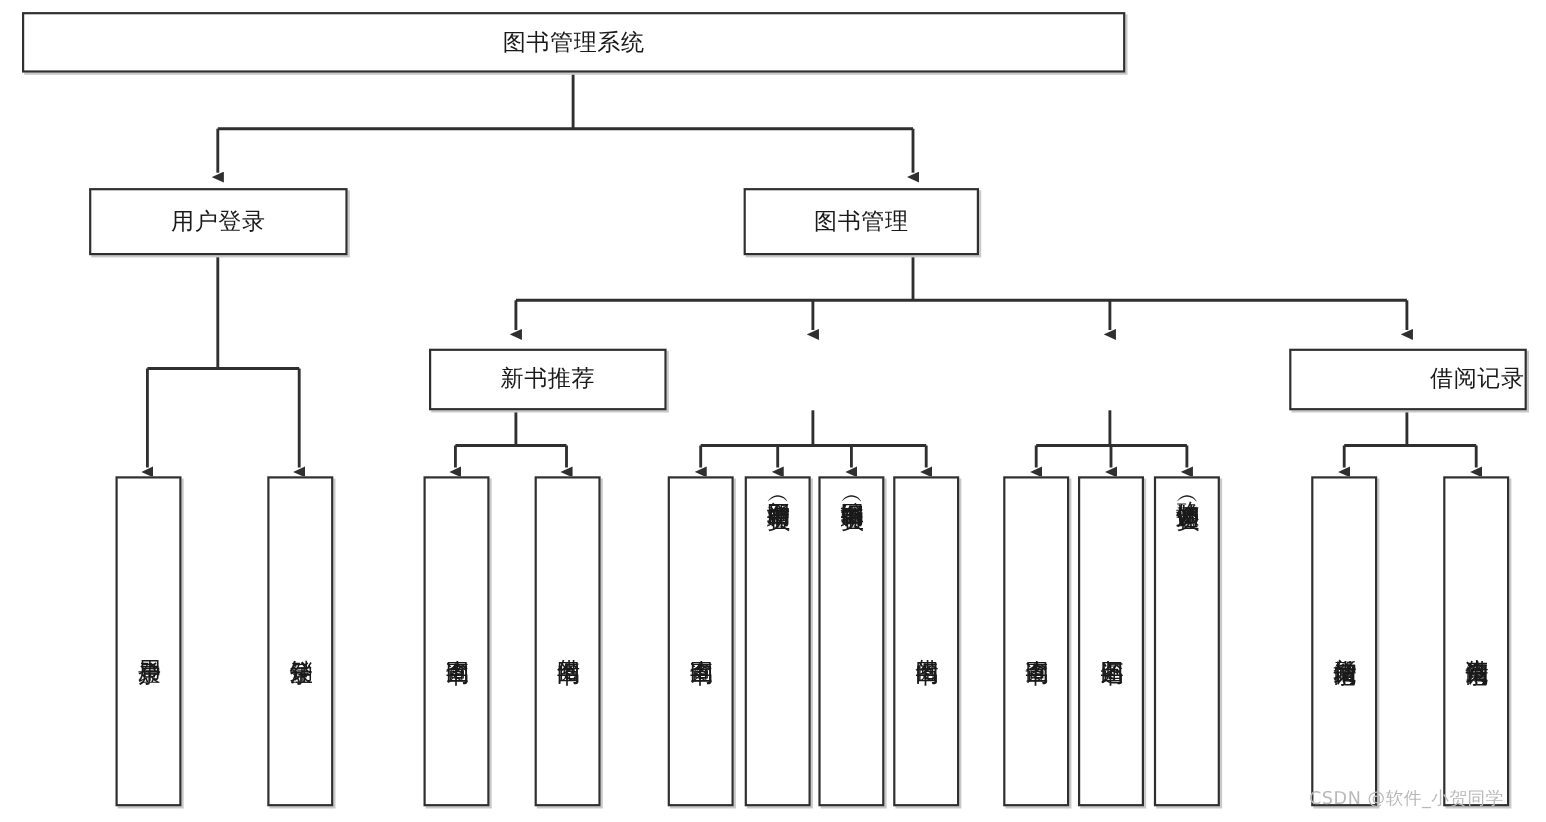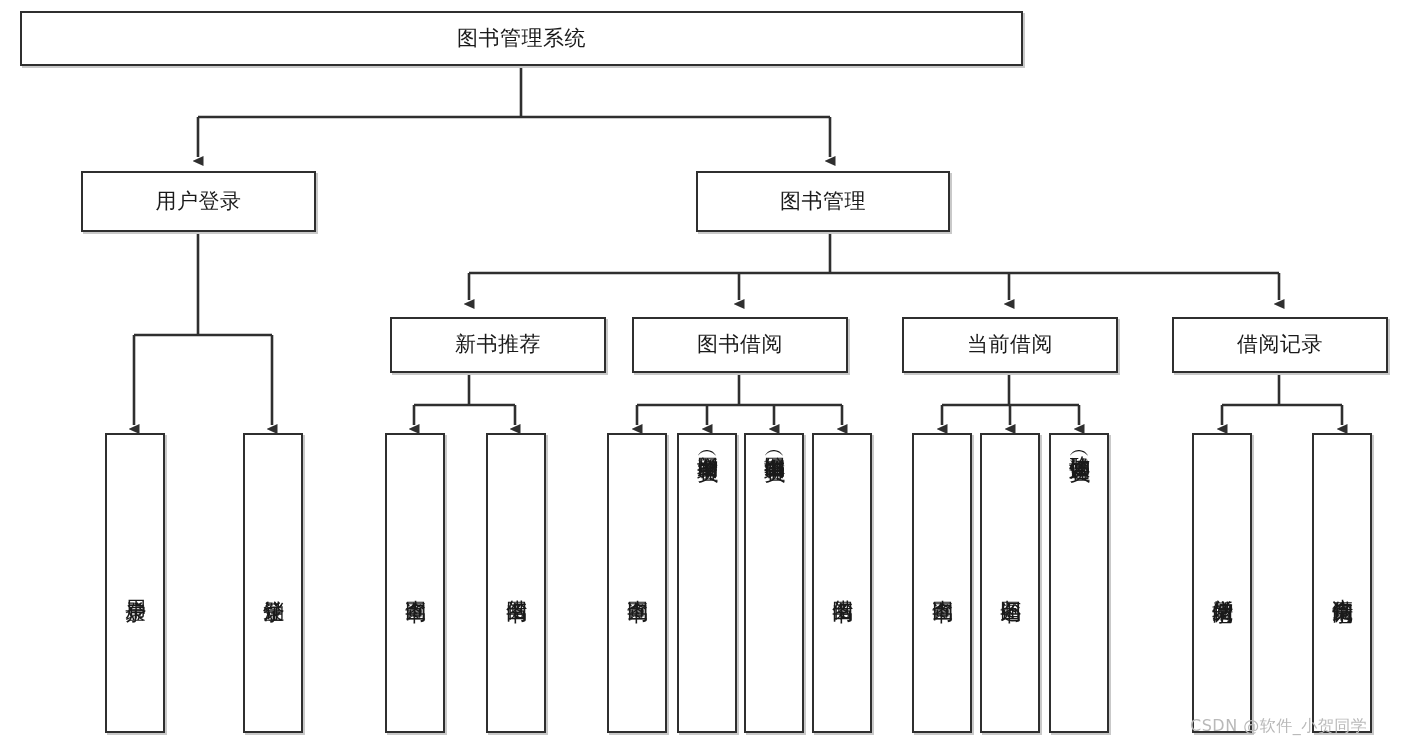--- a/index.html
+++ b/index.html
@@ -128,34 +128,28 @@
     </g>
   </svg>
 
   <div class="node shadowed" style="left:20px; top:11px; width:1003px; height:55px;">
     <span class="node-label">图书管理系统</span>
   </div>
 
   <div class="node shadowed" style="left:81px; top:171px; width:235px; height:61px;">
     <span class="node-label">用户登录</span>
   </div>
-  <div class="node shadowed" style="left:696px; top:171px; width:254px; height:61px;">
+  <div class="node shadowed" style="left:676px; top:171px; width:214px; height:61px;">
     <span class="node-label">图书管理</span>
   </div>
 
   <div class="node shadowed" style="left:361px; top:317px; width:216px; height:56px;margin-left:29px;">
     <span class="node-label">新书推荐</span>
   </div>
-  <div class="node shadowed" style="left:632px; top:317px; width:216px; height:56px;">
-    <span class="node-label">图书借阅</span>
-  </div>
-  <div class="node shadowed" style="left:902px; top:317px; width:216px; height:56px;">
-    <span class="node-label">当前借阅</span>
-  </div>
-  <div class="node shadowed" style="left:1172px; top:317px; width:216px; height:56px;">
+  <div class="node shadowed" style="left:1172px; top:317px; width:216px; height:56px;justify-content:flex-end;">
     <span class="node-label">借阅记录</span>
   </div>
 
   <div class="node leaf shadowed" style="left:105px; top:433px; width:60px; height:300px;">
     <div class="leafpad">
       <span class="node-label">用户登录</span>
     </div>
   </div>
   <div class="node leaf shadowed" style="left:243px; top:433px; width:60px; height:300px;">
     <div class="leafpad">

